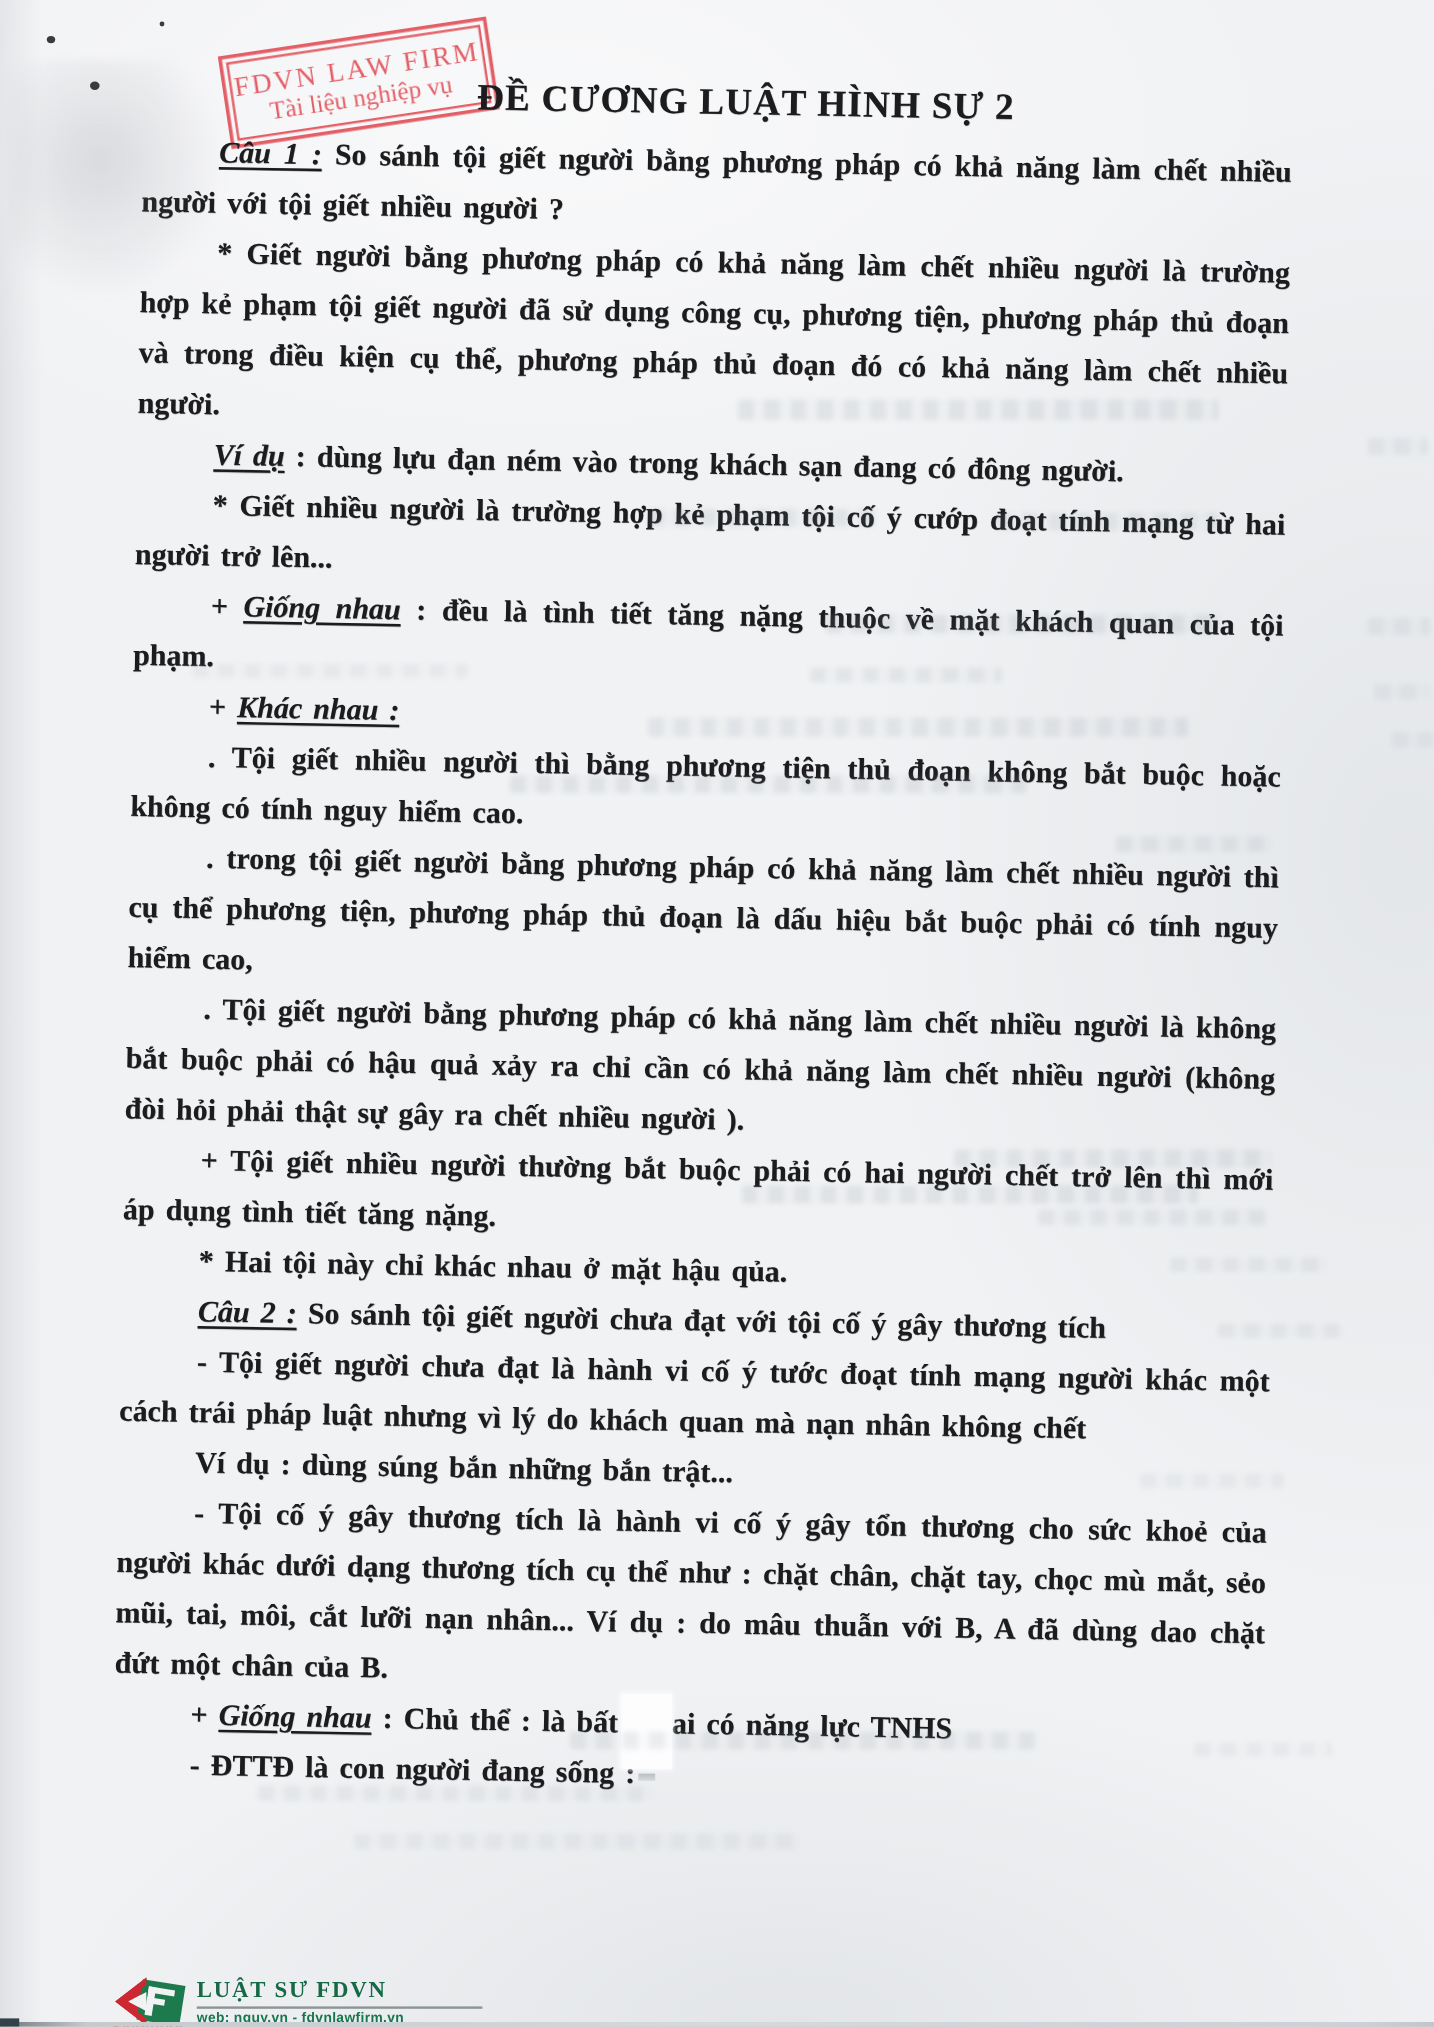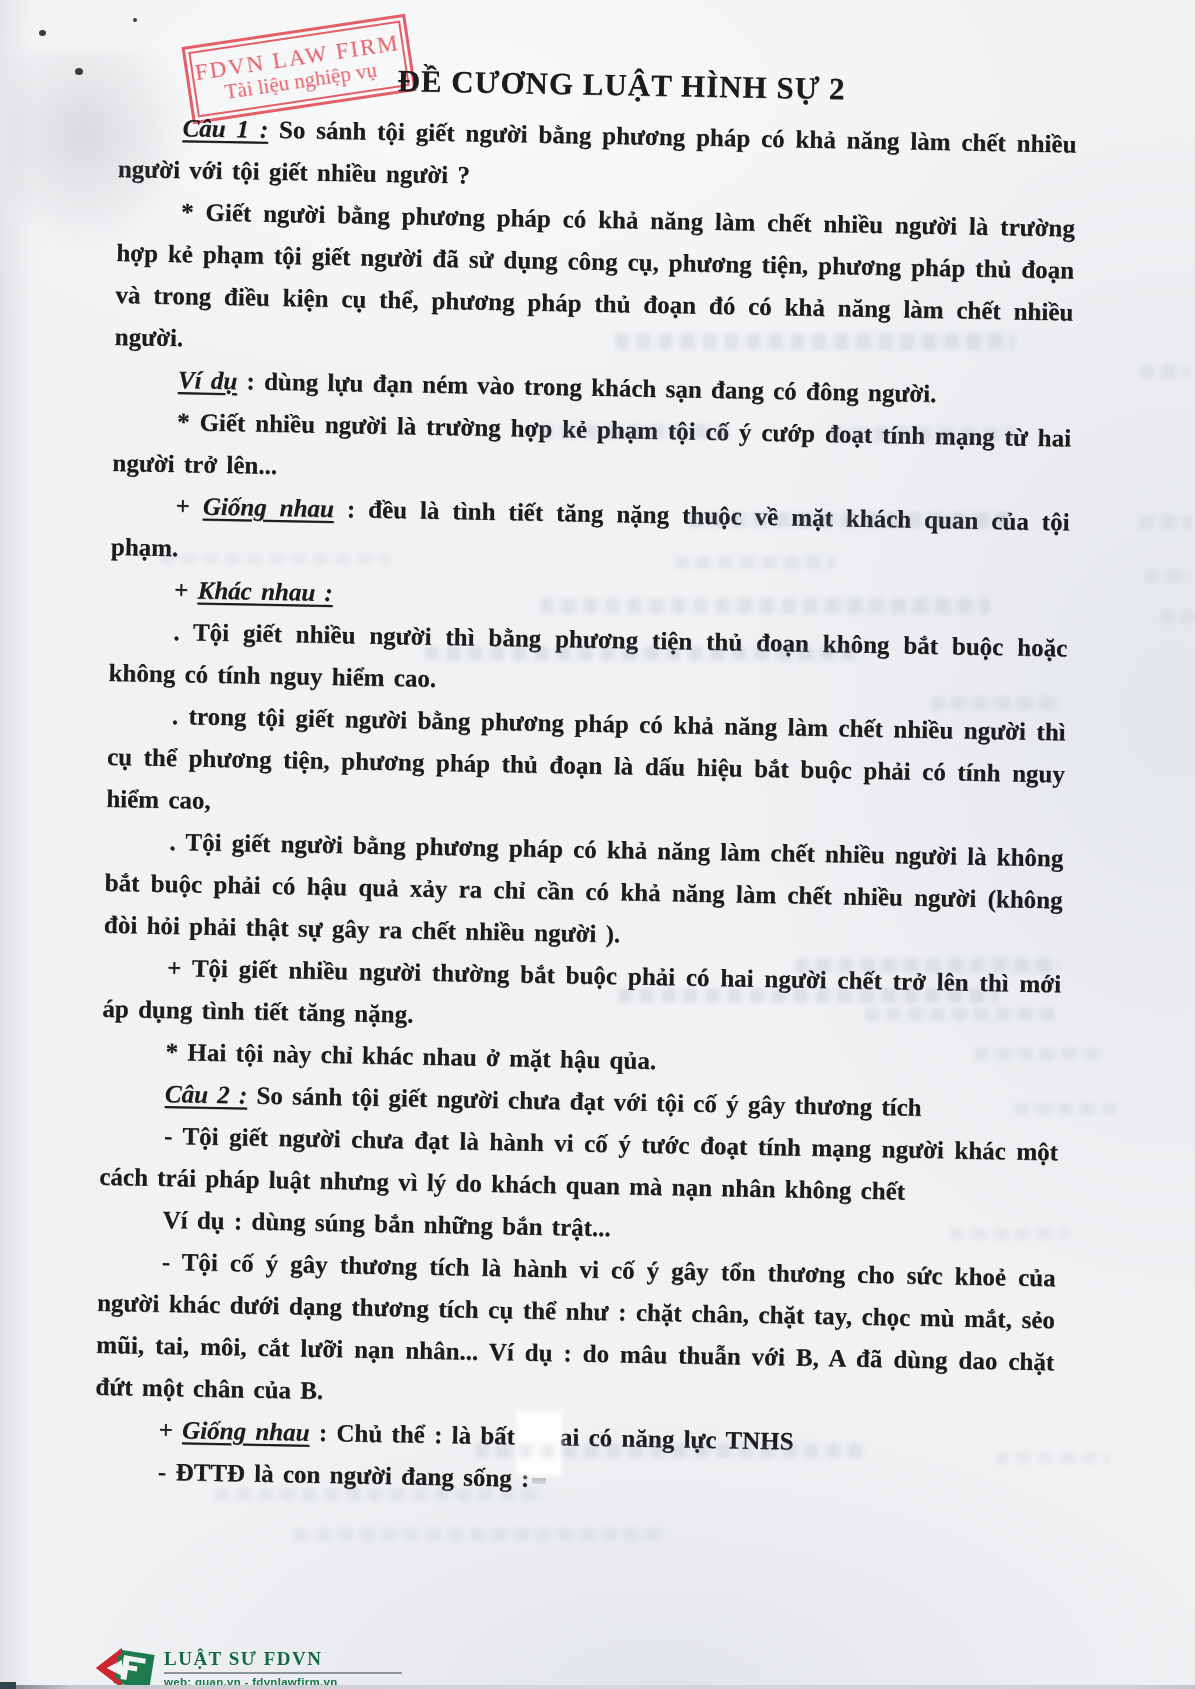--- a/index.html
+++ b/index.html
@@ -122,21 +122,21 @@
       </g>
       <polygon points="30,13 15,21 30,29" fill="#f1f2f4"></polygon>
       <polygon points="30,1 4,21 30,41 30,35 11,21 30,7" fill="#cd2832"></polygon>
     </svg>
     <svg class="logo-script" viewBox="0 0 70 12">
       <path d="M2,8 q3,-6 5,0 q2,5 4,-1 q2,-5 4,0 q2,4 4,-1 q2,-5 4,1 q2,4 4,-1 q2,-4 4,0 q2,5 4,-1 q2,-4 4,1 q2,4 4,-1 q2,-4 4,0 q2,5 4,-1 q2,-4 4,1 q2,4 4,0" fill="none" stroke="#cd3340" stroke-width="1.4"></path>
     </svg>
     <div class="logo-textcol">
       <div class="logo-name">LUẬT SƯ FDVN</div>
       <div class="logo-rule"></div>
-      <div class="logo-web">web: quan.vn - fdvnlawfirm.vn</div>
+      <div class="logo-web">web: nguy.vn - fdvnlawfirm.vn</div>
     </div>
   </div>
 
   <div class="smear" style="left:8px;top:50px;width:190px;height:210px;"></div>
   <div class="dot" style="left:39px;top:30px;width:7px;height:6px;"></div>
   <div class="dot" style="left:75px;top:68px;width:8px;height:7px;"></div>
   <div class="dot" style="left:133px;top:18px;width:4px;height:4px;"></div>
   <div class="white-patch" style="left:518px;top:1412px;width:42px;height:62px;"></div>
   <div class="gray-tick" style="left:532px;top:1478px;width:14px;height:6px;"></div>
   <div class="bottom-edge"></div>

